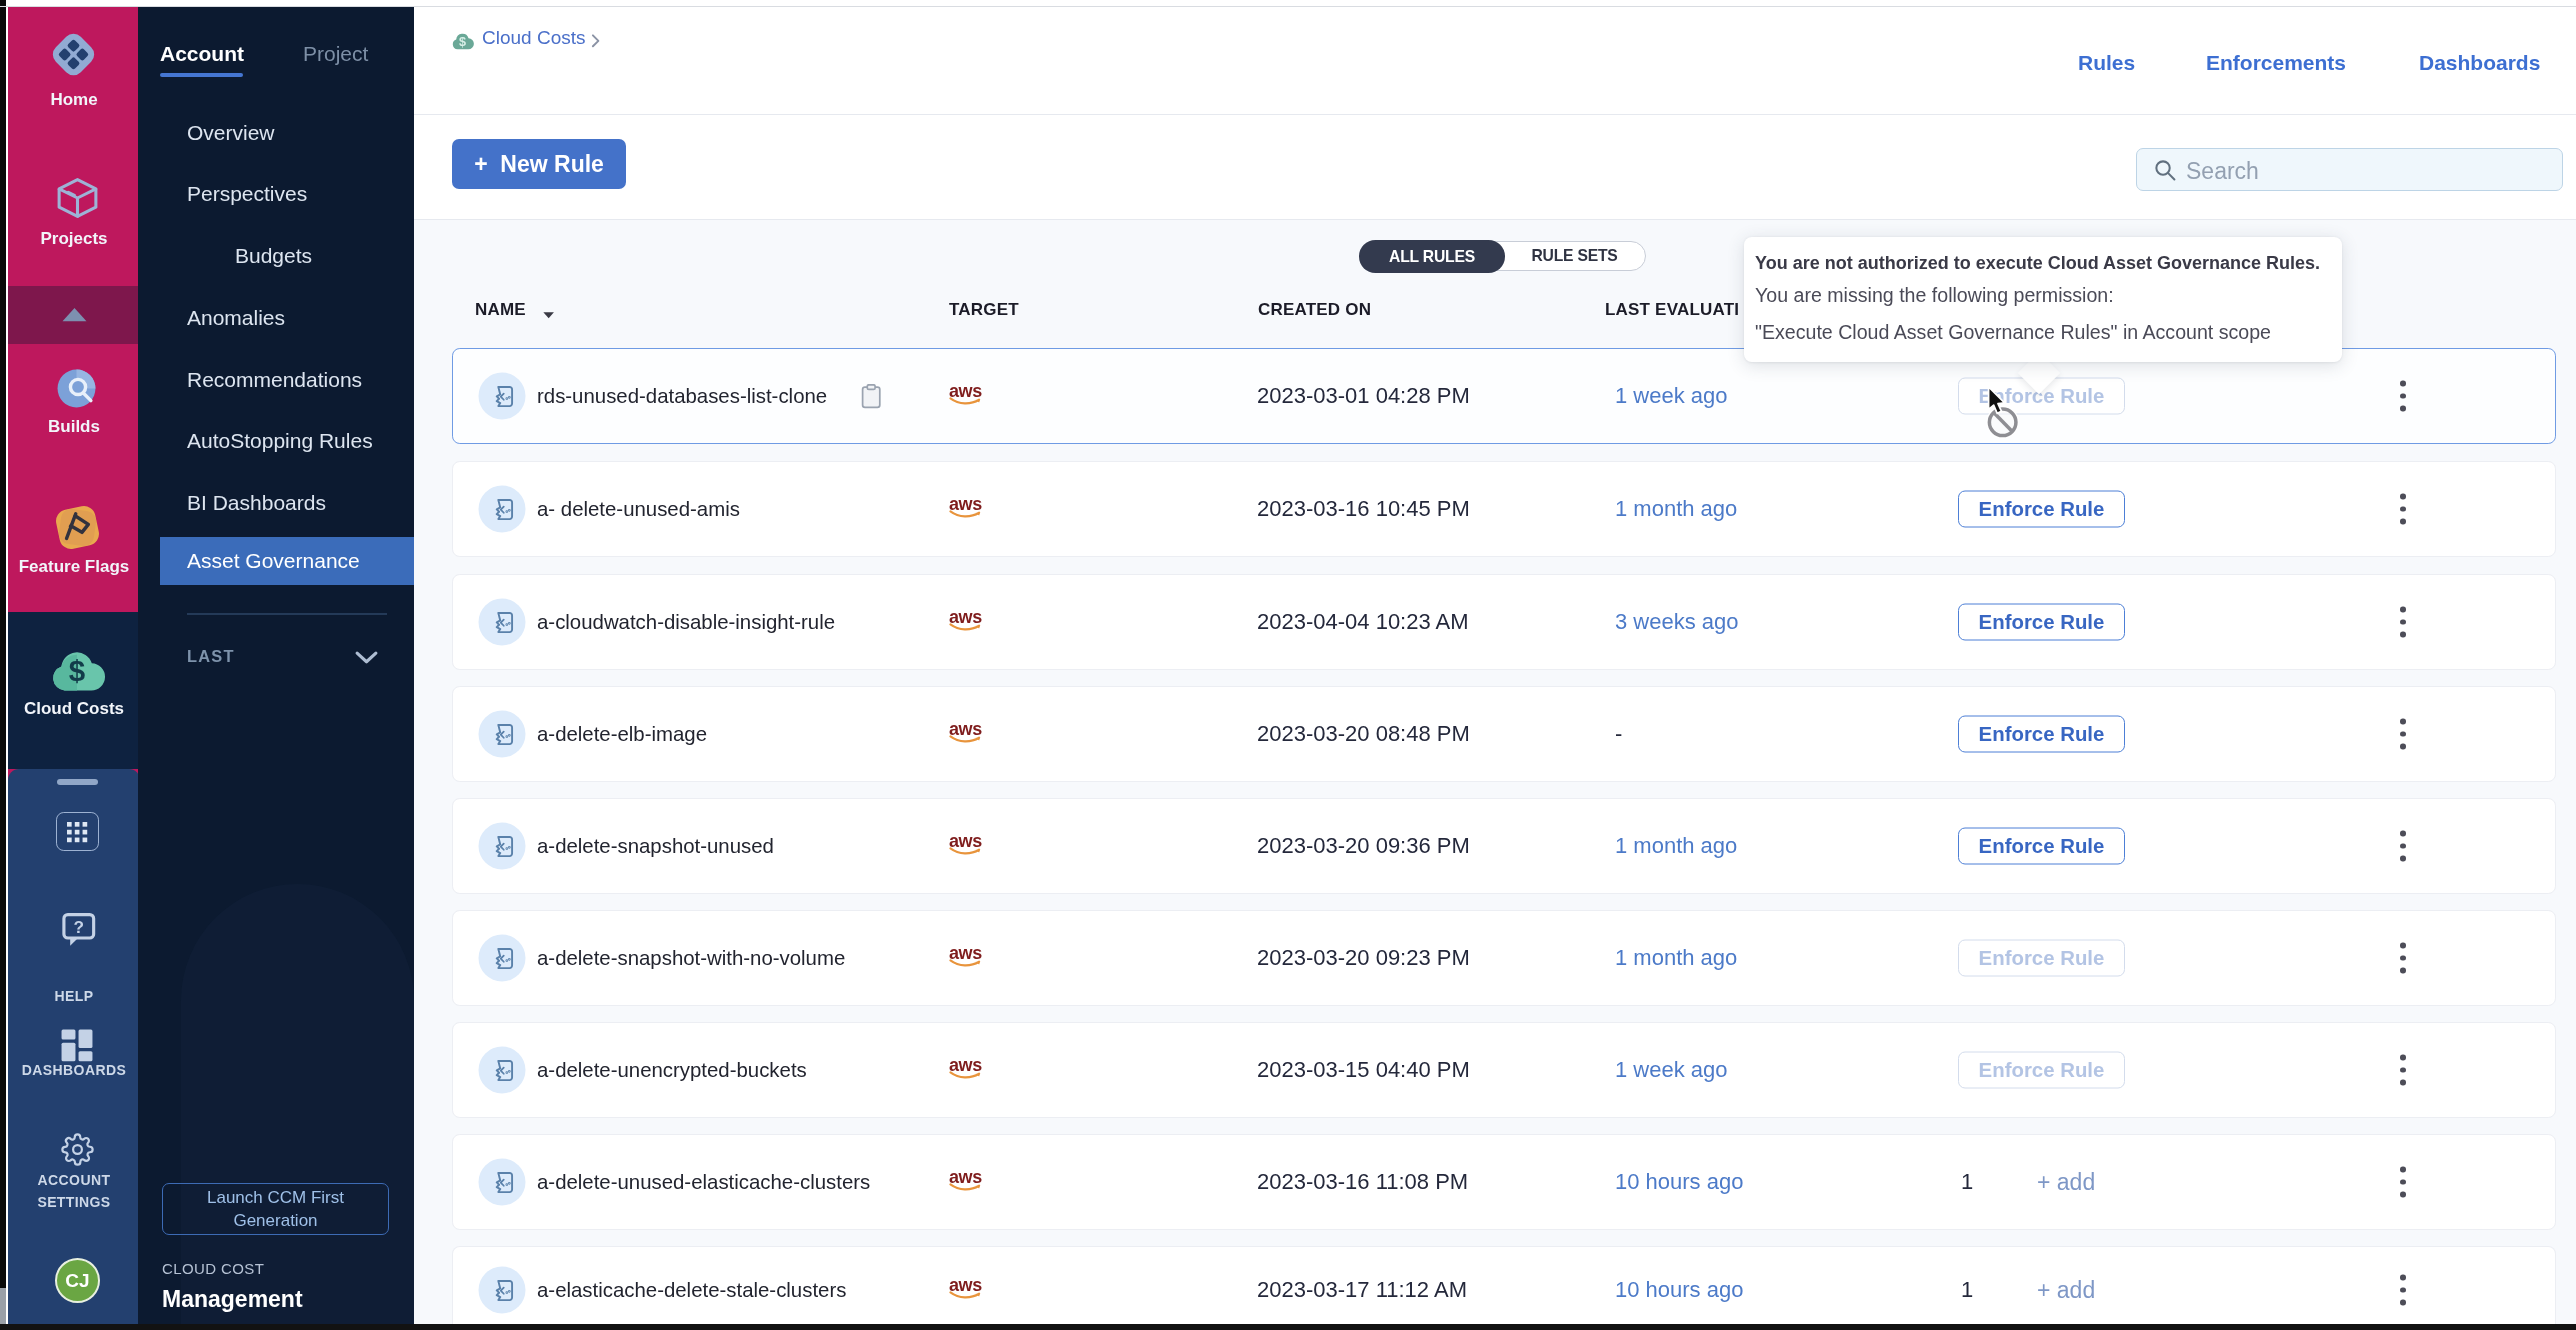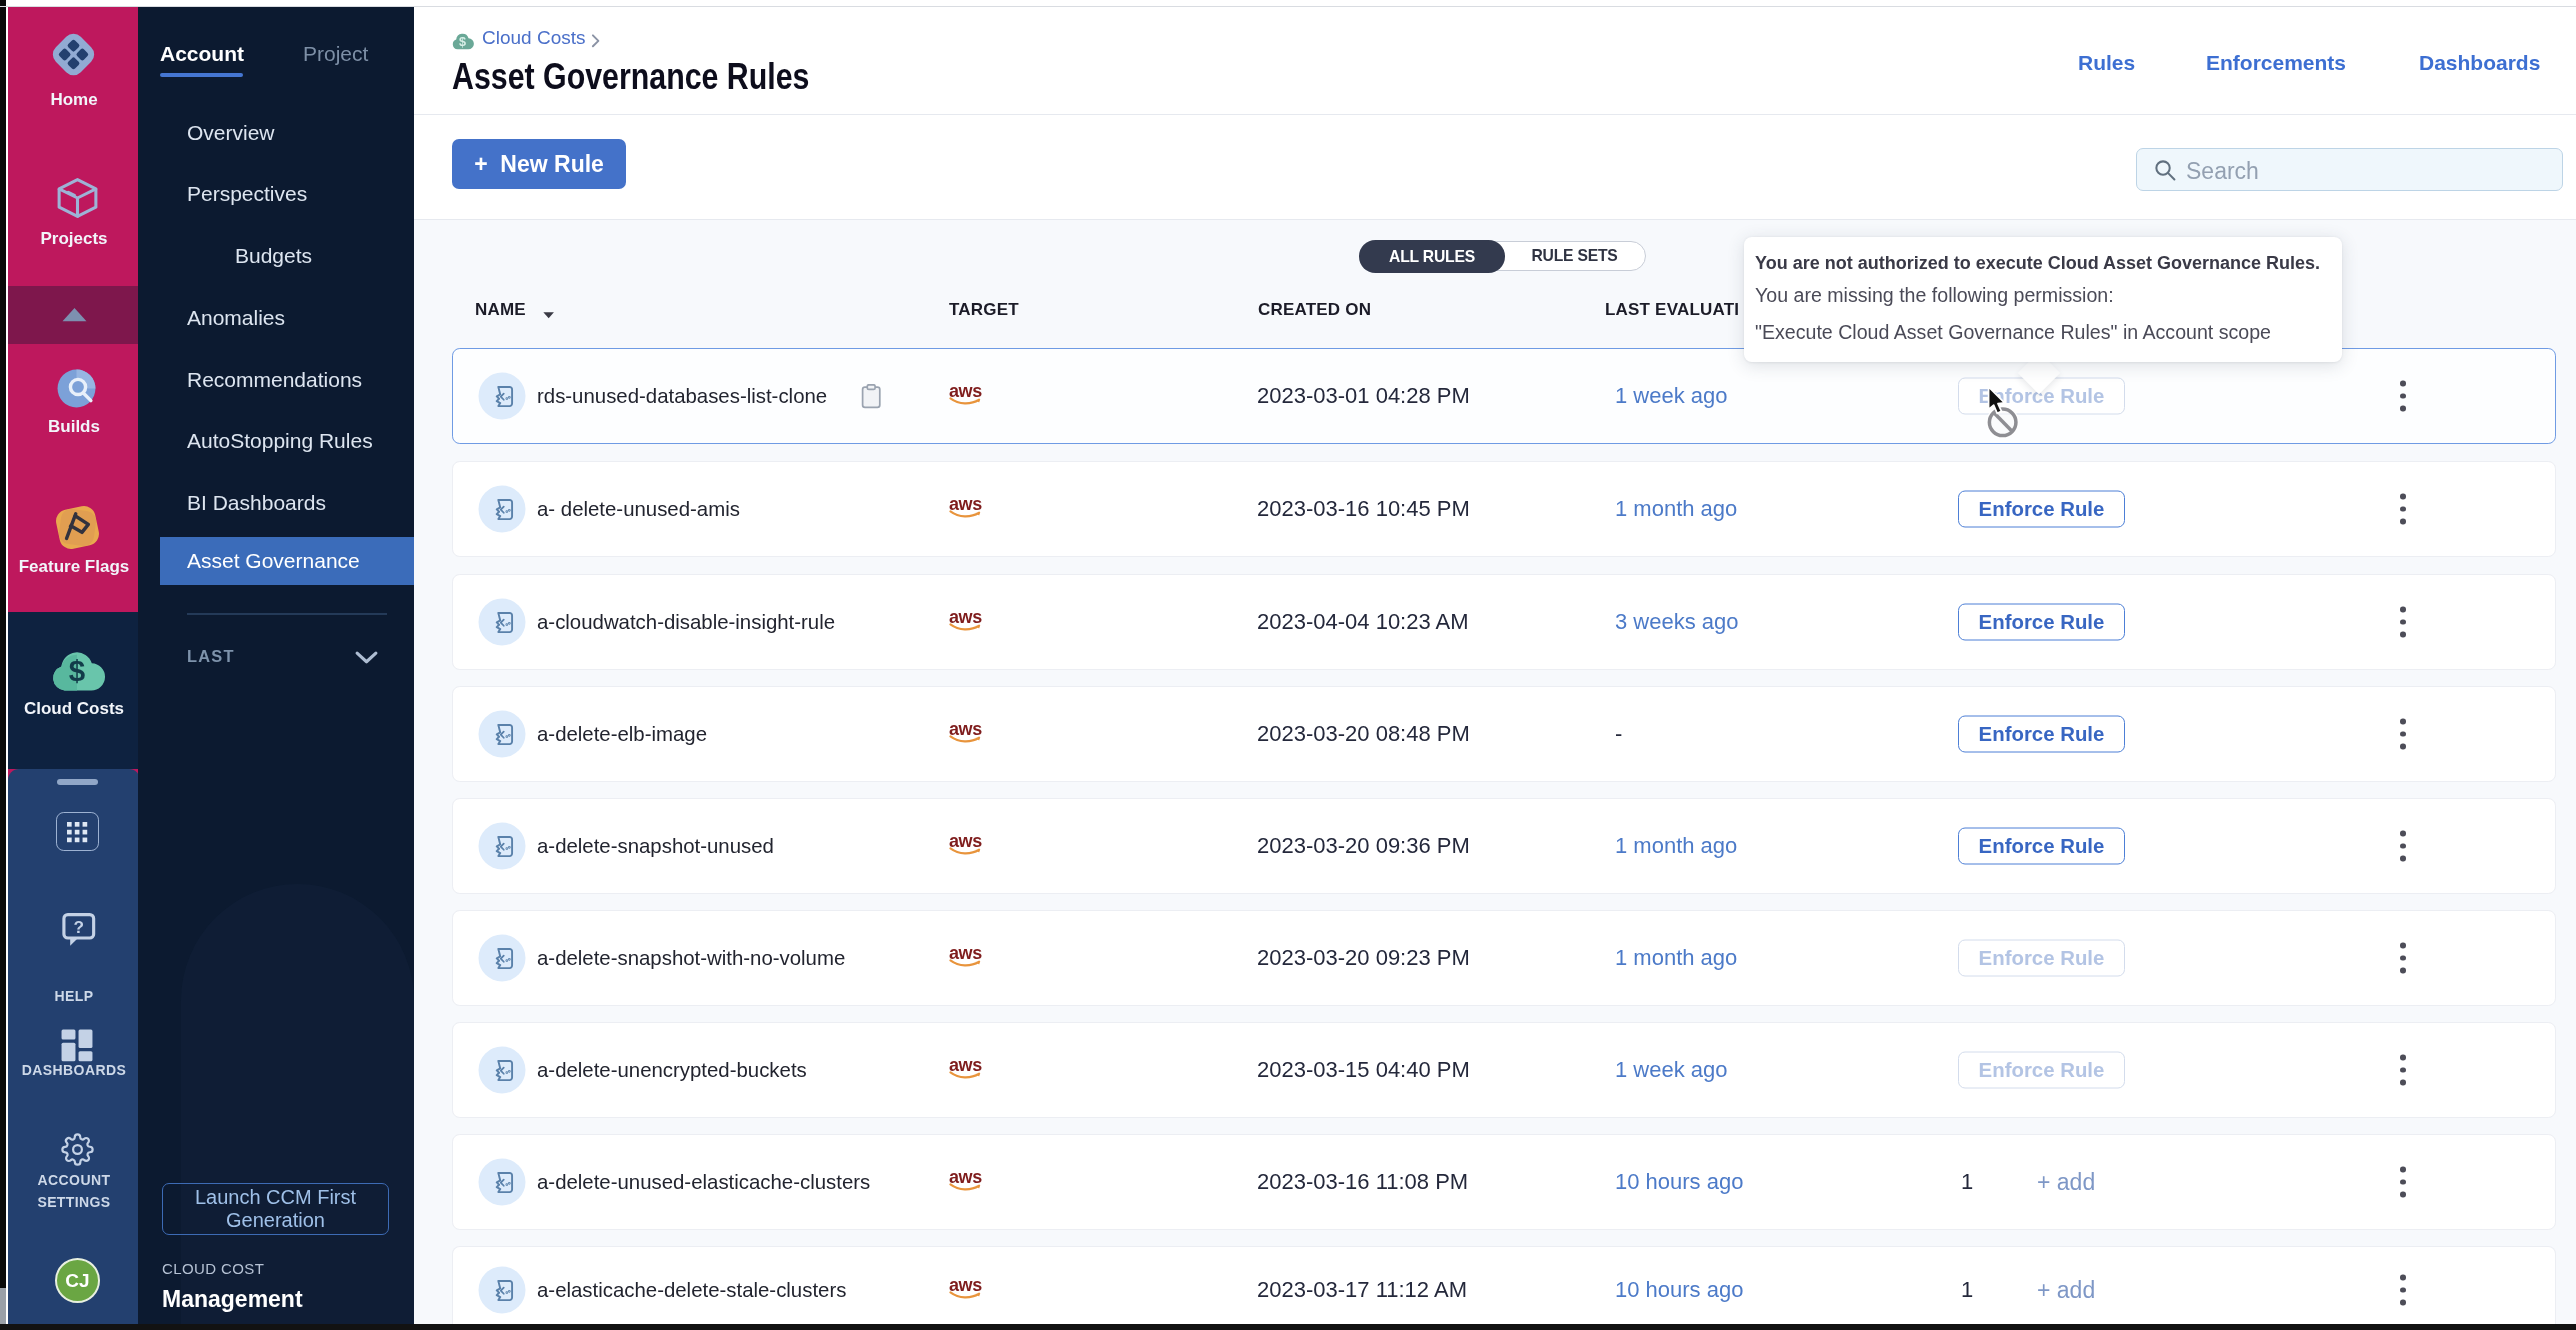--- a/index.html
+++ b/index.html
@@ -170,38 +170,37 @@
 
   <div class="abs" style="left:49px;top:606px;width:200px;height:1.6px;background:#243a58;"></div>
   <div class="abs" style="left:49px;top:640px;font-size:16.4px;font-weight:700;letter-spacing:1.2px;color:#7e93ab;">LAST</div>
   <svg class="abs" style="left:216px;top:643px;" width="25" height="15.7" viewBox="0 0 32 20" fill="none" stroke="#aebdd2" stroke-width="4" stroke-linecap="round" stroke-linejoin="round">
     <path d="M4 4 L16 15 L28 4"></path>
   </svg>
 
   <div class="abs" style="left:43px;top:877px;width:233px;height:440px;border-radius:117px 117px 0 0;background:rgba(30,52,82,0.16);"></div>
 
   <div class="abs" style="left:24px;top:1176px;width:227px;height:52px;border:1.6px solid #3d6bb5;border-radius:7px;
-       color:#9fc0e8;font-size:20px;text-align:center;line-height:23px;padding-top:2.3px;">Launch CCM First<br>Generation</div>
+       color:#9fc0e8;font-size:17px;text-align:center;line-height:23px;padding-top:2.3px;">Launch CCM First<br>Generation</div>
 
   <div class="abs" style="left:24px;top:1253px;font-size:15px;letter-spacing:0.4px;color:#b6c2d4;">CLOUD COST</div>
   <div class="abs" style="left:24px;top:1279px;font-size:23px;font-weight:700;color:#fff;">Management</div>
 </div>
 <div class="abs" id="main">
   <div id="tablebg"></div>
 
   <svg class="abs" style="left:37px;top:23.5px;" width="23" height="19.6" viewBox="0 0 72 62">
     <path d="M20 58 a16 16 0 0 1 -4 -31 a20 20 0 0 1 39 -4 a14 14 0 0 1 -1 35 z" fill="#6aa897"></path>
     <text x="36" y="47" font-size="40" font-weight="bold" fill="#d8efe7" text-anchor="middle" font-family="Liberation Sans">$</text>
   </svg>
   <div class="abs" style="left:68px;top:20.4px;font-size:19px;color:#4a6fc9;">Cloud Costs</div>
   <svg class="abs" style="left:175px;top:26px;" width="12.5" height="15.7" viewBox="0 0 16 20" fill="none" stroke="#8b93a5" stroke-width="2.5" stroke-linecap="round" stroke-linejoin="round">
     <path d="M5 3 L12 10 L5 17"></path>
   </svg>
 
-  <div class="abs" style="left:38px;top:49px;font-size:37px;font-weight:700;color:#0d0d1c;"><span style="display:inline-block;transform:scaleX(0.82);transform-origin:0 50%;white-space:nowrap;">Asset Governance Rules</span></div>
 
   <div class="abs" style="left:1664px;top:44px;font-size:21px;font-weight:700;color:#3d6fd2;">Rules</div>
   <div class="abs" style="left:1792px;top:44px;font-size:21px;font-weight:700;color:#3d6fd2;">Enforcements</div>
   <div class="abs" style="left:2005px;top:44px;font-size:21px;font-weight:700;color:#3d6fd2;">Dashboards</div>
 
   <div class="hdiv" style="top:107px;"></div>
 
   <div class="abs" style="left:38px;top:132px;width:174px;height:50px;border-radius:7px;background:#4472c9;
        color:#fff;font-size:23px;font-weight:700;text-align:center;line-height:50px;">+&nbsp; New Rule</div>
 

